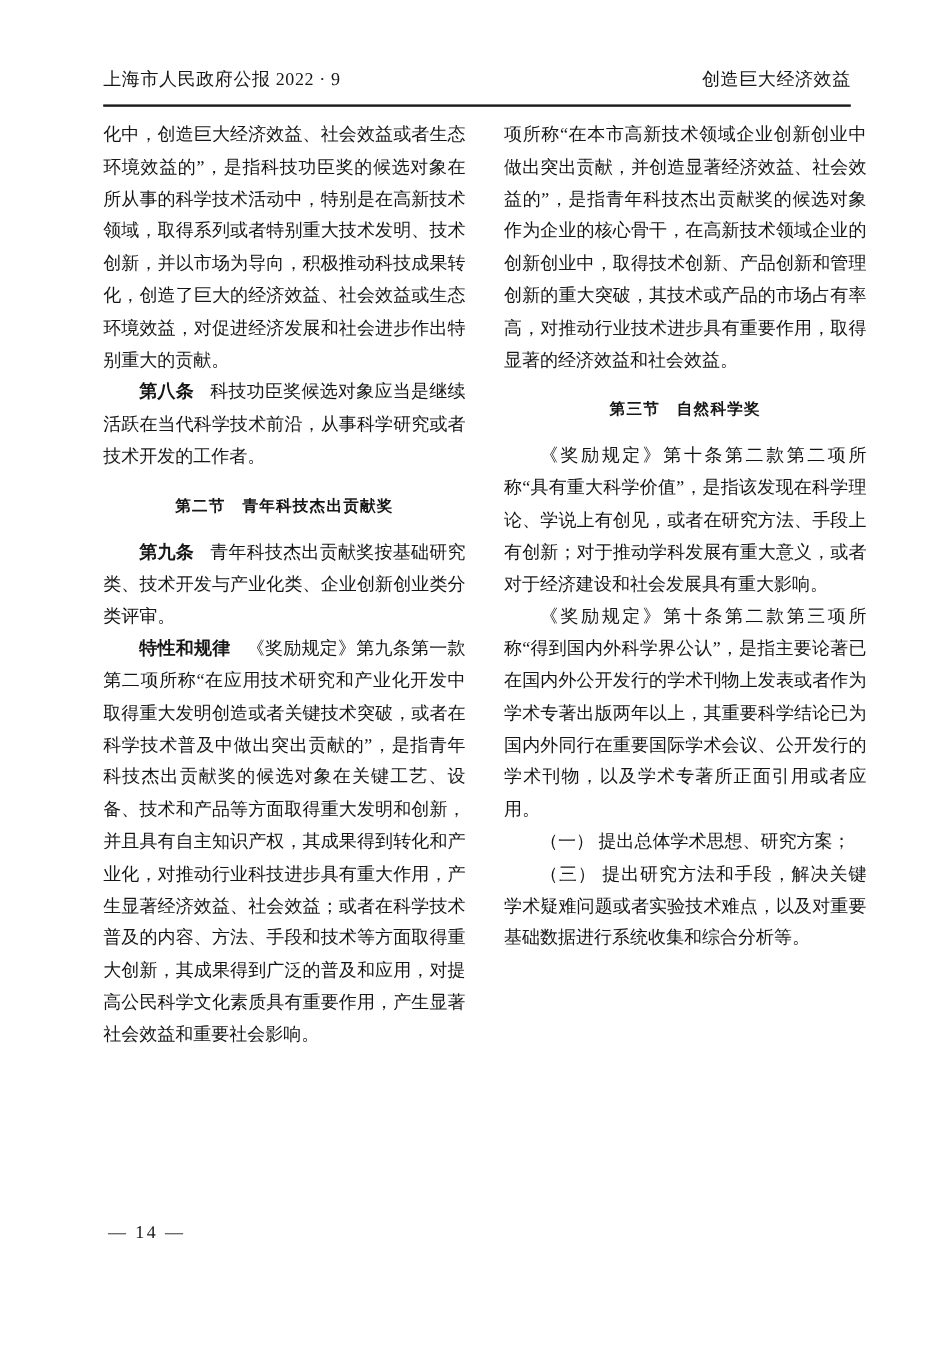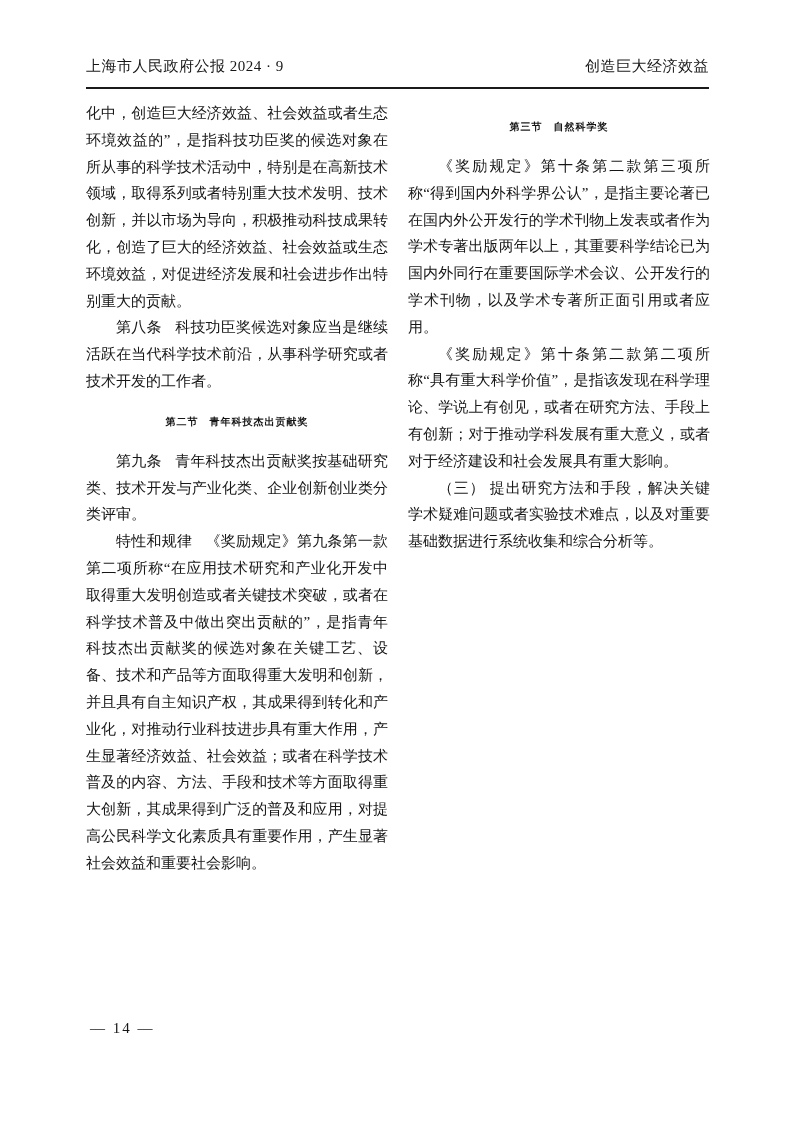--- a/index.html
+++ b/index.html
@@ -29,42 +29,42 @@
     position: absolute;
     left: 86px; right: 84px; top: 87px;
     height: 0;
     border-top: 2px solid #1a1a1a;
   }
 
   .columns {
     position: absolute;
     left: 86px; top: 100px;
     display: flex;
-    gap: 20px;
+    gap: 32px;
     height: 916px;
     overflow: hidden;
   }
   .col { width: 302px; overflow: hidden; }
 
   .para {
     margin: 0;
     font-size: 15px;
     line-height: 26.8px;
     text-align: justify;
     text-justify: inter-character;
   }
   .indent { text-indent: 2em; }
   .lead {
-    font-weight: normal;
+    font-weight: bold;
     font-family: "Liberation Sans", "DejaVu Sans", sans-serif;
     padding-right: 0.9em;
   }
   .section {
     margin: 13px 0;
-    font-size: 10px;
+    font-size: 13px;
     line-height: 27px;
     text-align: center;
     font-weight: bold;
     font-family: Liberation Sans, sans-serif;
     letter-spacing: 1px;
   }
 
   .footer {
     position: absolute;
     left: 90px; top: 1020px;
@@ -73,40 +73,42 @@
     white-space: nowrap;
     text-align: right;
   }
 </style>
 </head>
 <body>
 
 <div class="page">
 
   <div class="header">
-    <span>上海市人民政府公报 2024 · 9</span>
+    <span>上海市人民政府公报 2022 · 9</span>
     <span>创造巨大经济效益</span>
   </div>
   <div class="header-rule"></div>
 
   <div class="columns">
 
     <div class="col">
       <p class="para"><span>化中，创造巨大经济效益、社会效益或者生态环境效益的”，是指科技功臣奖的候选对象在所从事的科学技术活动中，特别是在高新技术领域，取得系列或者特别重大技术发明、技术创新，并以市场为导向，积极推动科技成果转化，创造了巨大的经济效益、社会效益或生态环境效益，对促进经济发展和社会进步作出特别重大的贡献。</span></p>
       <p class="para indent"><span class="lead">第八条</span><span>科技功臣奖候选对象应当是继续活跃在当代科学技术前沿，从事科学研究或者技术开发的工作者。</span></p>
       <h3 class="section">第二节　青年科技杰出贡献奖</h3>
       <p class="para indent"><span class="lead">第九条</span><span>青年科技杰出贡献奖按基础研究类、技术开发与产业化类、企业创新创业类分类评审。</span></p>
       <p class="para indent"><span class="lead">特性和规律</span><span>《奖励规定》第九条第一款第二项所称“在应用技术研究和产业化开发中取得重大发明创造或者关键技术突破，或者在科学技术普及中做出突出贡献的”，是指青年科技杰出贡献奖的候选对象在关键工艺、设备、技术和产品等方面取得重大发明和创新，并且具有自主知识产权，其成果得到转化和产业化，对推动行业科技进步具有重大作用，产生显著经济效益、社会效益；或者在科学技术普及的内容、方法、手段和技术等方面取得重大创新，其成果得到广泛的普及和应用，对提高公民科学文化素质具有重要作用，产生显著社会效益和重要社会影响。</span></p>
 
     </div>
 
     <div class="col">
+      <p class="para"><span>项所称“在本市高新技术领域企业创新创业中做出突出贡献，并创造显著经济效益、社会效益的”，是指青年科技杰出贡献奖的候选对象作为企业的核心骨干，在高新技术领域企业的创新创业中，取得技术创新、产品创新和管理创新的重大突破，其技术或产品的市场占有率高，对推动行业技术进步具有重要作用，取得显著的经济效益和社会效益。</span></p>
       <h3 class="section">第三节　自然科学奖</h3>
+      <p class="para indent"><span>《奖励规定》第十条第二款第二项所称“具有重大科学价值”，是指该发现在科学理论、学说上有创见，或者在研究方法、手段上有创新；对于推动学科发展有重大意义，或者对于经济建设和社会发展具有重大影响。</span></p>
       <p class="para indent"><span>《奖励规定》第十条第二款第三项所称“得到国内外科学界公认”，是指主要论著已在国内外公开发行的学术刊物上发表或者作为学术专著出版两年以上，其重要科学结论已为国内外同行在重要国际学术会议、公开发行的学术刊物，以及学术专著所正面引用或者应用。</span></p>
-      <p class="para indent"><span>《奖励规定》第十条第二款第二项所称“具有重大科学价值”，是指该发现在科学理论、学说上有创见，或者在研究方法、手段上有创新；对于推动学科发展有重大意义，或者对于经济建设和社会发展具有重大影响。</span></p>
+      <p class="para indent"><span>（一） 提出总体学术思想、研究方案；</span></p>
       <p class="para indent"><span>（三） 提出研究方法和手段，解决关键学术疑难问题或者实验技术难点，以及对重要基础数据进行系统收集和综合分析等。</span></p>
 
     </div>
 
   </div>
 
   <div class="footer">
     <span>— 14 —</span>
   </div>
 

